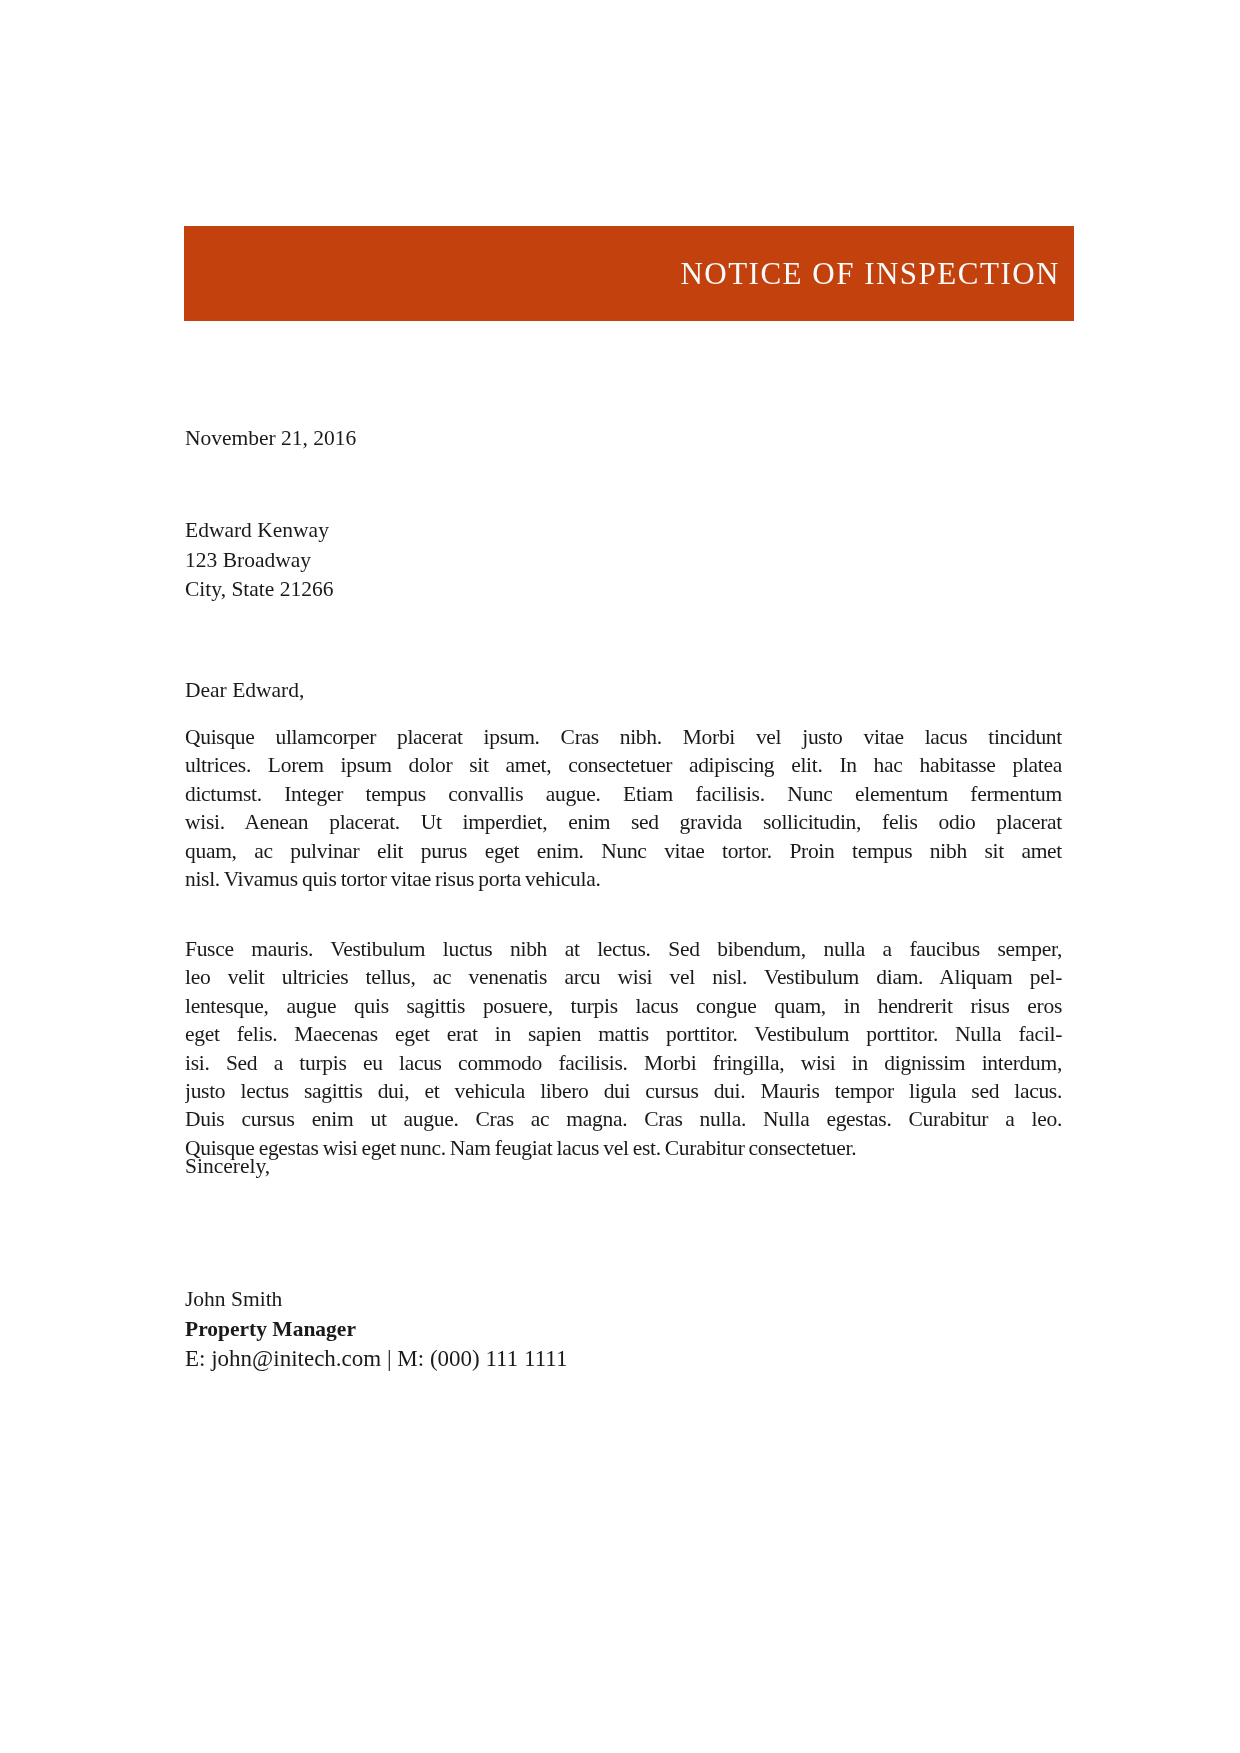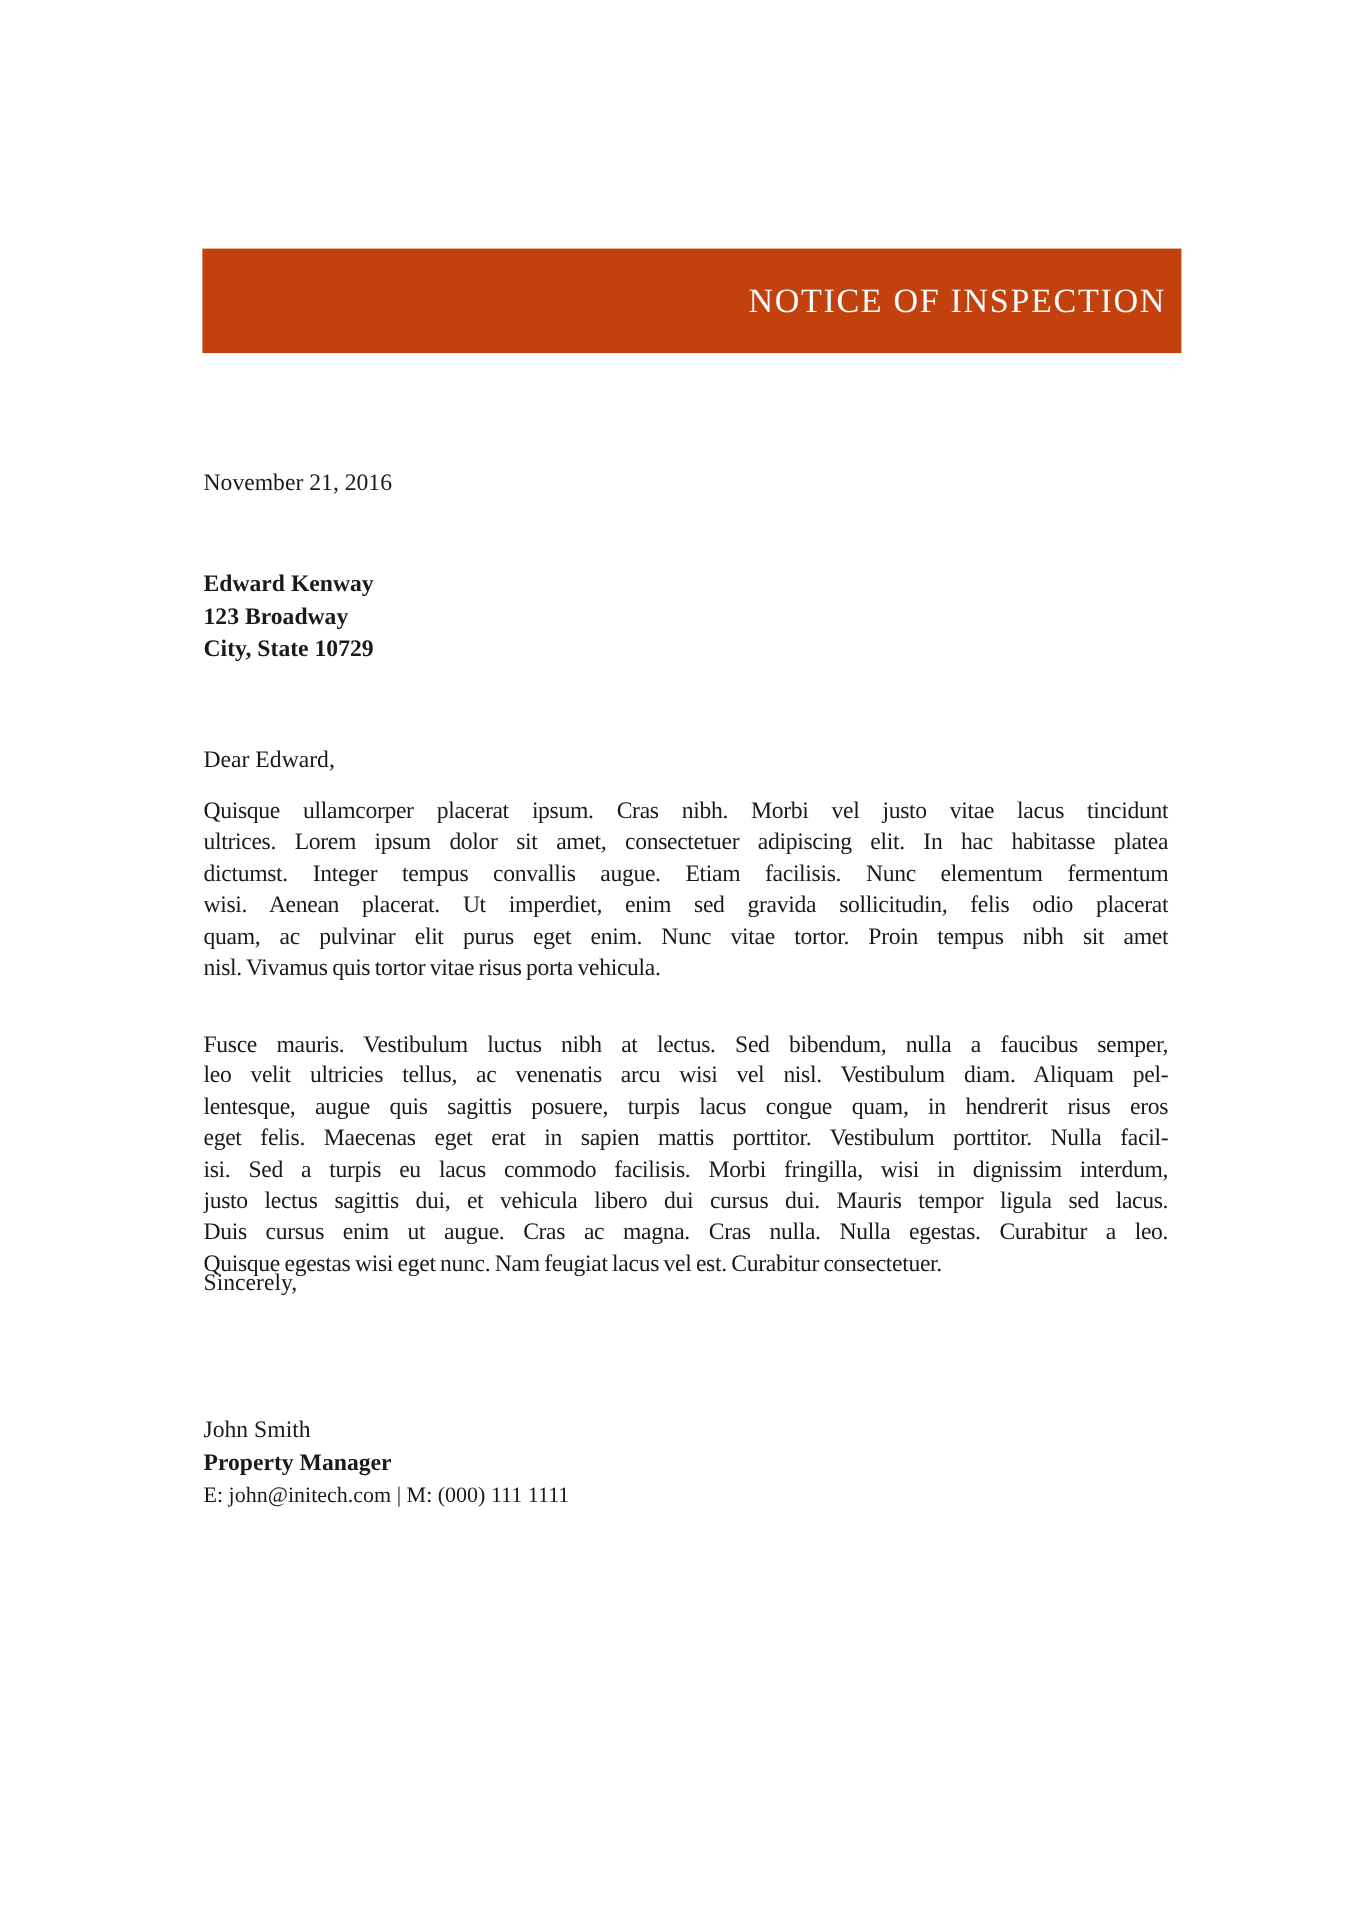--- a/index.html
+++ b/index.html
@@ -43,21 +43,21 @@
   .tblock {
     position: absolute;
     left: 185px;
     width: 877px;
     font-size: 21.5px;
     line-height: 28.4px;
   }
 
   .date-line { top: 424px; }
 
-  .recipient { top: 516px; font-weight: bold; }
+  .recipient { top: 516px; font-weight: normal; }
   .recipient .rline { line-height: 29.5px; }
 
   .salutation { top: 676px; }
 
   .paragraph { text-align: justify; letter-spacing: -0.3px; word-spacing: -1px; }
   .para-1 { top: 723px; }
   .para-2 { top: 911px; margin-top: 24px; }
   .pl {
     height: 28.4px;
     overflow: hidden;
@@ -70,37 +70,37 @@
     text-align: center;
     text-align-last: left;
   }
 
   .closing { top: 1152px; }
 
   .signature { top: 1284px; }
   .signature .sline { line-height: 30px; }
   .sig-role { font-weight: bold; }
   .sig-company { font-variant: small-caps; letter-spacing: 0.4px; }
-  .sig-contact { font-size: 20px; }
+  .sig-contact { font-size: 23px; }
 </style>
 </head>
 <body>
 
 <div class="page">
 
   <header class="banner">
     <span class="banner-title">NOTICE OF INSPECTION</span>
   </header>
 
   <div class="tblock date-line">November 21, 2016</div>
 
   <div class="tblock recipient">
     <div class="rline">Edward Kenway</div>
     <div class="rline">123 Broadway</div>
-    <div class="rline">City, State 10729</div>
+    <div class="rline">City, State 21266</div>
   </div>
 
   <div class="tblock salutation">Dear Edward,</div>
 
   <div class="tblock paragraph para-1">
     <div class="pl">Quisque ullamcorper placerat ipsum. Cras nibh. Morbi vel justo vitae lacus tincidunt</div>
     <div class="pl">ultrices. Lorem ipsum dolor sit amet, consectetuer adipiscing elit. In hac habitasse platea</div>
     <div class="pl">dictumst. Integer tempus convallis augue. Etiam facilisis. Nunc elementum fermentum</div>
     <div class="pl">wisi. Aenean placerat. Ut imperdiet, enim sed gravida sollicitudin, felis odio placerat</div>
     <div class="pl">quam, ac pulvinar elit purus eget enim. Nunc vitae tortor. Proin tempus nibh sit amet</div>

